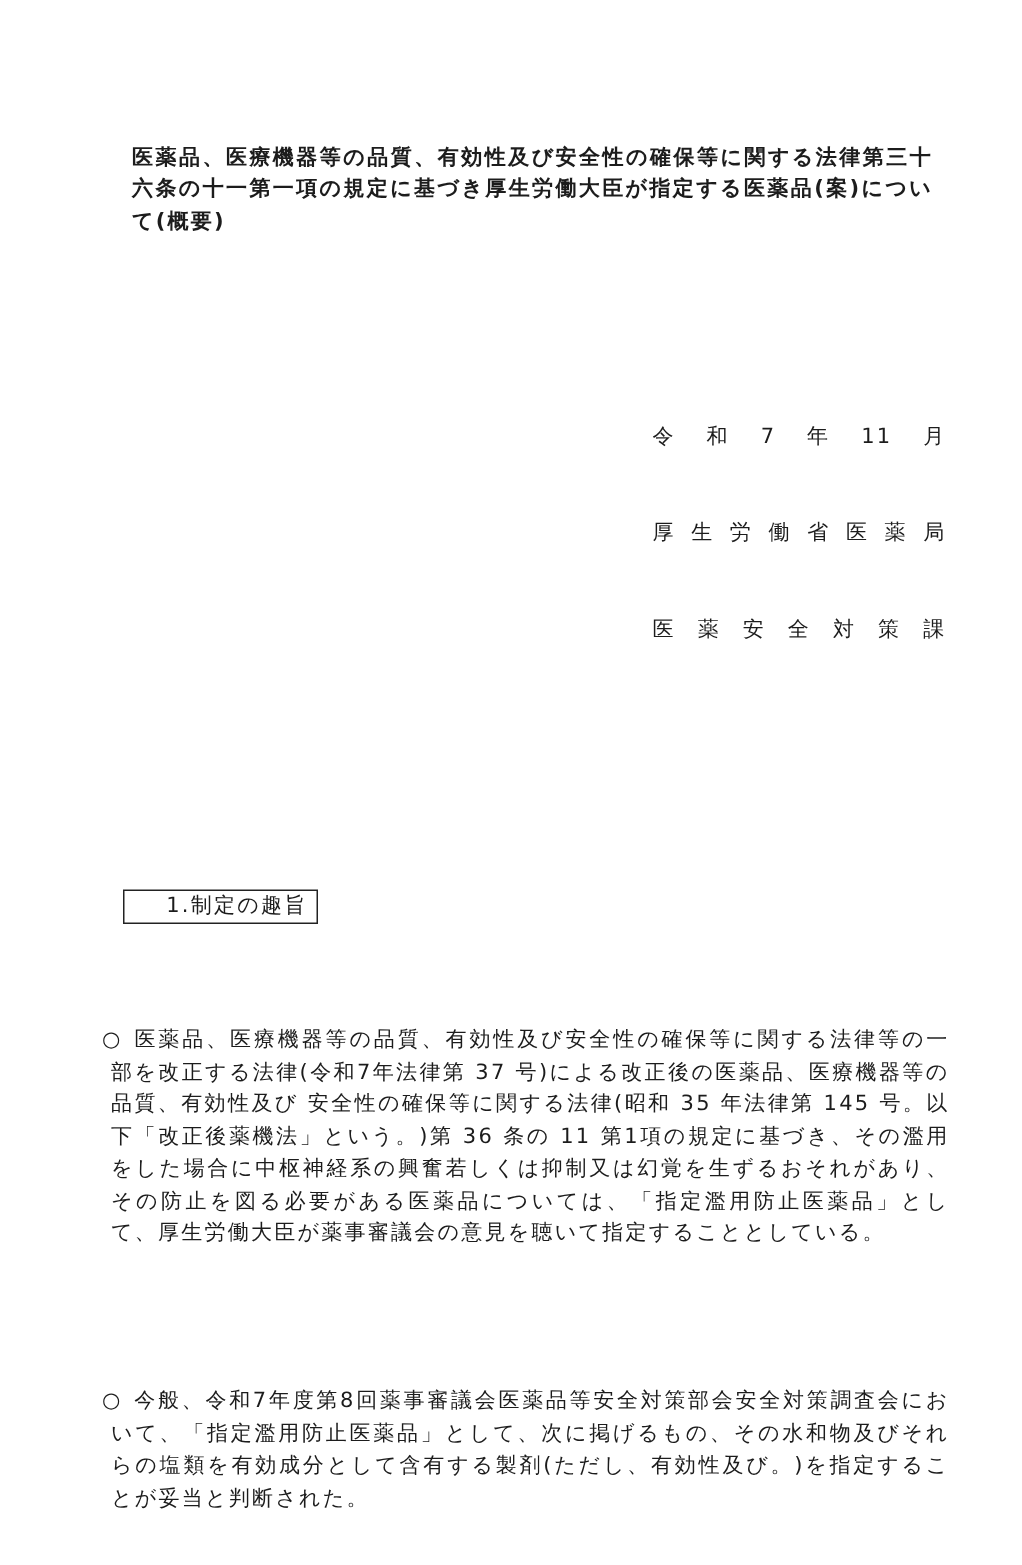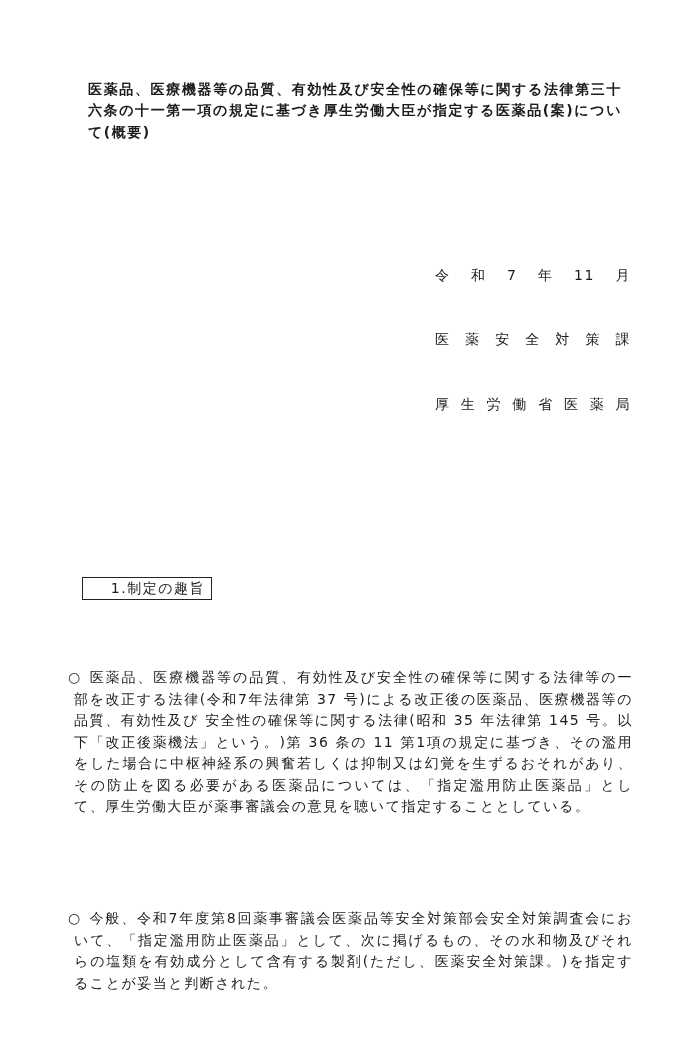--- a/index.html
+++ b/index.html
@@ -22,20 +22,21 @@
     width: 681px;
     height: 1043px;
     padding: 14px 48px 0 58px;
   }
   .title {
     margin-left: 30px;
     width: 534px;
     font-weight: bold;
     text-align: justify;
     word-break: break-all;
+    margin-top: 16px;
   }
   .date-block {
     width: 232px;
     margin: 14px 2px 0 auto;
   }
   .date-block .jline {
     text-align: justify;
     text-align-last: justify;
     margin-left: 36px;
   }
@@ -62,31 +63,31 @@
 </style>
 </head>
 <body>
 
 <div class="doc" data-name="document-page">
 
   <div class="title" data-name="document-title">医薬品、医療機器等の品質、有効性及び安全性の確保等に関する法律第三十六条の十一第一項の規定に基づき厚生労働大臣が指定する医薬品(案)について(概要)</div>
 
   <div class="date-block" data-name="date-author-block">
     <div class="jline" data-name="document-date">令和7年11月</div>
+    <div class="jline" data-name="org-bureau">厚生労働省医薬局</div>
     <div class="jline" data-name="org-division">医薬安全対策課</div>
-    <div class="jline" data-name="org-bureau">厚生労働省医薬局</div>
   </div>
 
   
   <div>
     <div class="sec-heading sec1-heading" data-name="section1-heading">1.制定の趣旨</div>
   </div>
   <div class="bullet" data-name="section1-paragraph-1"><span class="marker" data-name="bullet-circle-marker">○</span><span data-name="section1-paragraph-1-text">医薬品、医療機器等の品質、有効性及び安全性の確保等に関する法律等の一部を改正する法律(令和7年法律第 37 号)による改正後の医薬品、医療機器等の品質、有効性及び 安全性の確保等に関する法律(昭和 35 年法律第 145 号。以下「改正後薬機法」という。)第 36 条の 11 第1項の規定に基づき、その濫用をした場合に中枢神経系の興奮若しくは抑制又は幻覚を生ずるおそれがあり、その防止を図る必要がある医薬品については、「指定濫用防止医薬品」として、厚生労働大臣が薬事審議会の意見を聴いて指定することとしている。</span></div>
 
-  <div class="bullet" data-name="section1-paragraph-2"><span class="marker" data-name="bullet-circle-marker">○</span><span data-name="section1-paragraph-2-text">今般、令和7年度第8回薬事審議会医薬品等安全対策部会安全対策調査会において、「指定濫用防止医薬品」として、次に掲げるもの、その水和物及びそれらの塩類を有効成分として含有する製剤(ただし、医薬安全対策課。)を指定することが妥当と判断された。</span></div>
+  <div class="bullet" data-name="section1-paragraph-2"><span class="marker" data-name="bullet-circle-marker">○</span><span data-name="section1-paragraph-2-text">今般、令和7年度第8回薬事審議会医薬品等安全対策部会安全対策調査会において、「指定濫用防止医薬品」として、次に掲げるもの、その水和物及びそれらの塩類を有効成分として含有する製剤(ただし、有効性及び。)を指定することが妥当と判断された。</span></div>
 
   
 
   
 
   
   
   
 
   

